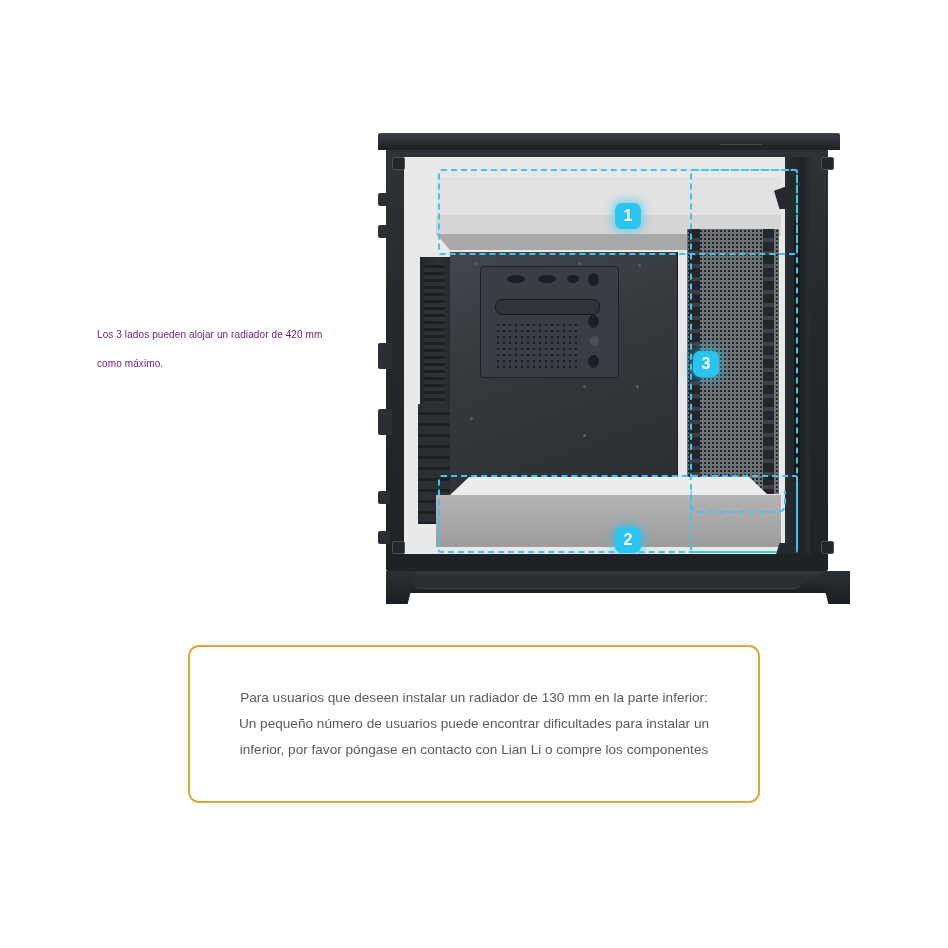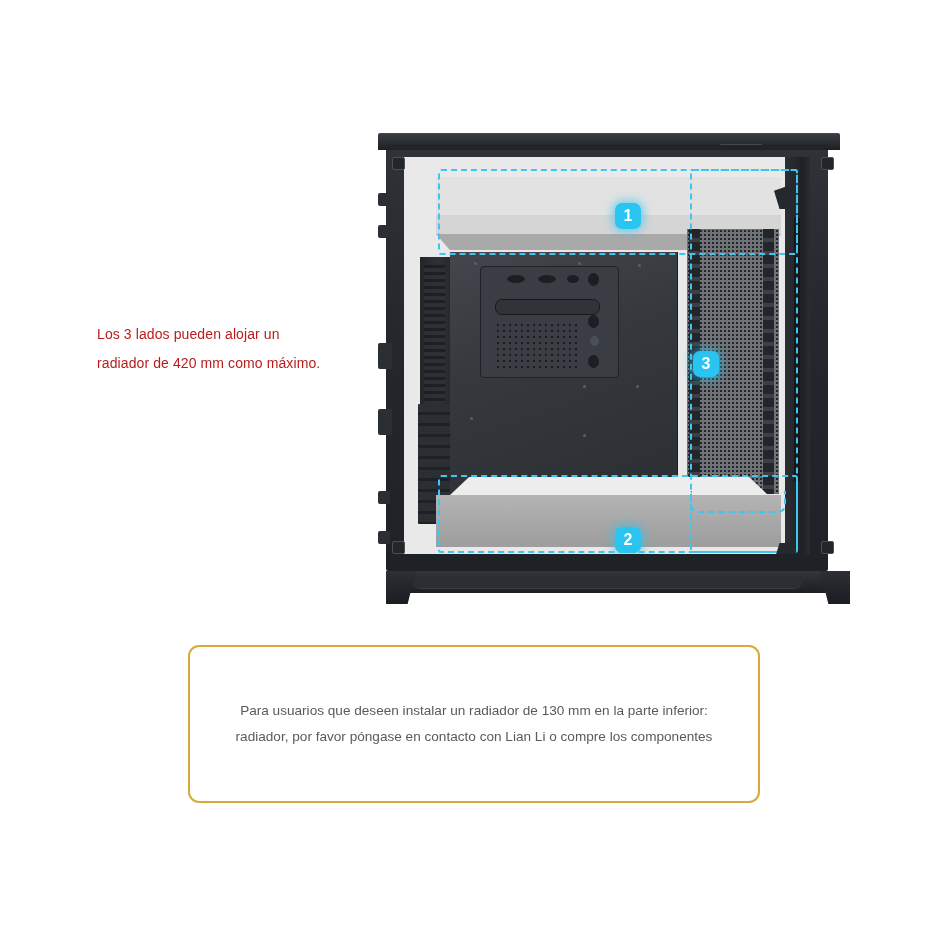--- a/index.html
+++ b/index.html
@@ -15,23 +15,23 @@
     font-family: "Liberation Sans", sans-serif;
     -webkit-font-smoothing: antialiased;
   }
 
   
   .caption {
     position: absolute;
     left: 97px;
     top: 320px;
     width: 230px;
-    font-size: 14px;
+    font-size: 10px;
     line-height: 29px;
-    color: #b91c1c;
+    color: #701a75;
     letter-spacing: 0.1px;
   }
 
   
   .case-figure {
     position: absolute;
     left: 378px;
     top: 133px;
     width: 470px;
     height: 465px;
@@ -446,15 +446,16 @@
   <div class="edge-tab" style="top:398px;"></div>
 
   <div class="base-plate"></div>
   <div class="foot foot-l"></div>
   <div class="foot foot-r"></div>
 </div>
 
 <div class="note-box">
   <div class="note-text">
     <p>Para usuarios que deseen instalar un radiador de 130 mm en la parte inferior:</p>
-    <p>radiador, por favor póngase en contacto con Lian Li o compre los componentes</p>
+    <p>Un pequeño número de usuarios puede encontrar dificultades para instalar un</p>
+    <p>inferior, por favor póngase en contacto con Lian Li o compre los componentes</p>
   </div>
 </div>
 
 </body></html>

